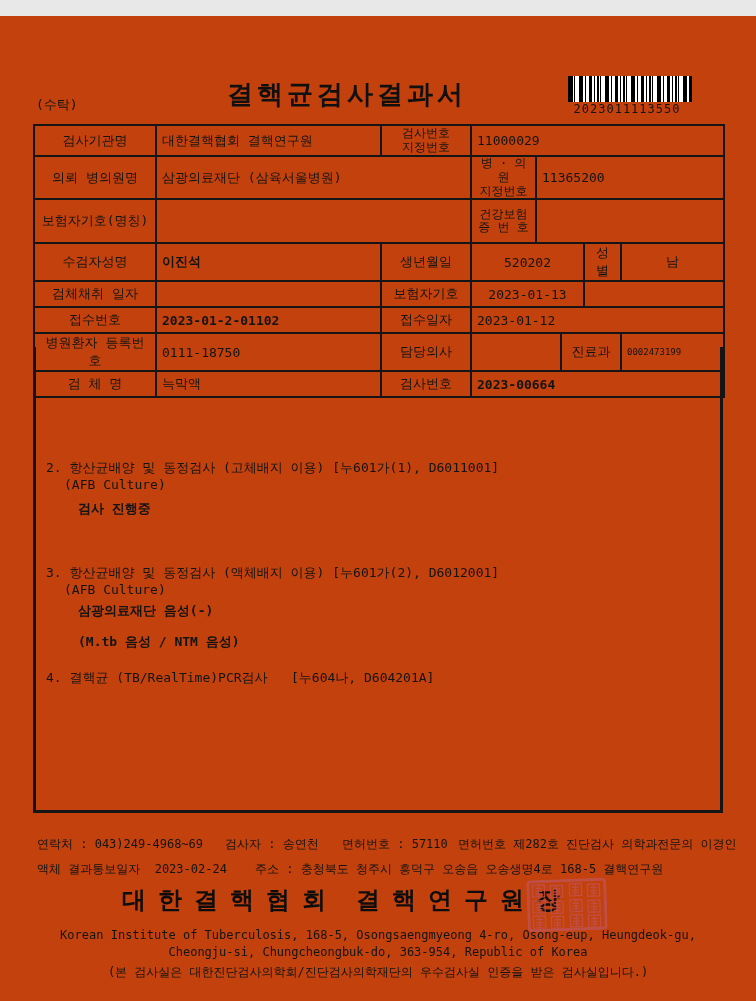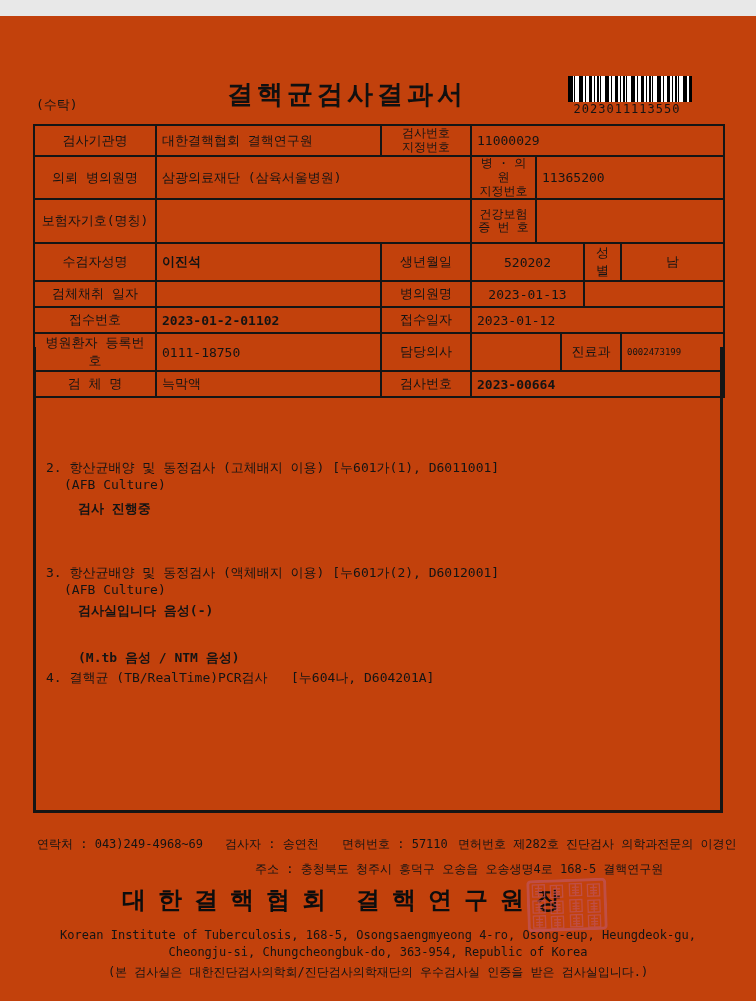--- a/index.html
+++ b/index.html
@@ -104,21 +104,21 @@
       <td class="lbl">수검자성명</td>
       <td class="b">이진석</td>
       <td class="lbl">생년월일</td>
       <td colspan="3" class="ctr">520202</td>
       <td class="lbl">성별</td>
       <td colspan="2" class="ctr">남</td>
     </tr>
     <tr style="height:26px">
       <td class="lbl">검체채취 일자</td>
       <td></td>
-      <td class="lbl">병의원명</td>
+      <td class="lbl">보험자기호</td>
       <td colspan="3" class="ctr">2023-01-13</td>
       <td colspan="3"></td>
     </tr>
     <tr style="height:26px">
       <td class="lbl">접수번호</td>
       <td class="b">2023-01-2-01102</td>
       <td class="lbl">접수일자</td>
       <td colspan="6">2023-01-12</td>
     </tr>
     <tr style="height:26px">
@@ -139,31 +139,32 @@
     </table>
 
   <div class="resbox">
 
     <span class="resline" style="left:10px;top:112px;">2. 항산균배양 및 동정검사 (고체배지 이용) [누601가(1), D6011001]</span>
     <span class="resline" style="left:28px;top:130px;">(AFB Culture)</span>
     <span class="resline b" style="left:42px;top:153px;">검사 진행중</span>
 
     <span class="resline" style="left:10px;top:217px;">3. 항산균배양 및 동정검사 (액체배지 이용) [누601가(2), D6012001]</span>
     <span class="resline" style="left:28px;top:235px;">(AFB Culture)</span>
-    <span class="resline b" style="left:42px;top:255px;">검사실입니다 음성(-)</span>
-    <span class="resline b" style="left:42px;top:302px;">(M.tb 음성 / NTM 음성)</span>
+    <span class="resline b" style="left:42px;top:255px;">삼광의료재단 음성(-)</span>
+    <span class="resline b" style="left:42px;top:286px;">(M.tb 음성 / NTM 음성)</span>
 
     <span class="resline" style="left:10px;top:322px;">4. 결핵균 (TB/RealTime)PCR검사   [누604나, D604201A]</span>
   </div>
 
   <span class="abs ft" style="left:37px;top:820px;">연락처 : 043)249-4968~69</span>
   <span class="abs ft" style="left:225px;top:820px;">검사자 : 송연천</span>
   <span class="abs ft" style="left:342px;top:820px;">면허번호 : 57110</span>
   <span class="abs ft" style="left:458px;top:820px;">면허번호 제282호 진단검사 의학과전문의 이경인</span>
 
+  <span class="abs ft" style="left:37px;top:845px;">액체 결과통보일자  2023-02-24</span>
   <span class="abs ft" style="left:255px;top:845px;">주소 : 충청북도 청주시 흥덕구 오송읍 오송생명4로 168-5 결핵연구원</span>
 
   <span class="abs org" style="left:104px;top:868px;padding-left:18px;">대 한 결 핵 협 회   결 핵 연 구 원 장</span>
 
   <svg class="abs seal" style="left:527px;top:863px;" width="80" height="52" viewBox="0 0 80 52">
     <defs>
       <g id="sg" stroke="#c0504d" stroke-width="1.3" fill="none">
         <path d="M0 0 H12 V12 H0 Z"></path>
         <path d="M2.5 3.5 H9.5 M2.5 6.5 H9.5 M2.5 9 H9.5 M6 0 V12"></path>
       </g>

